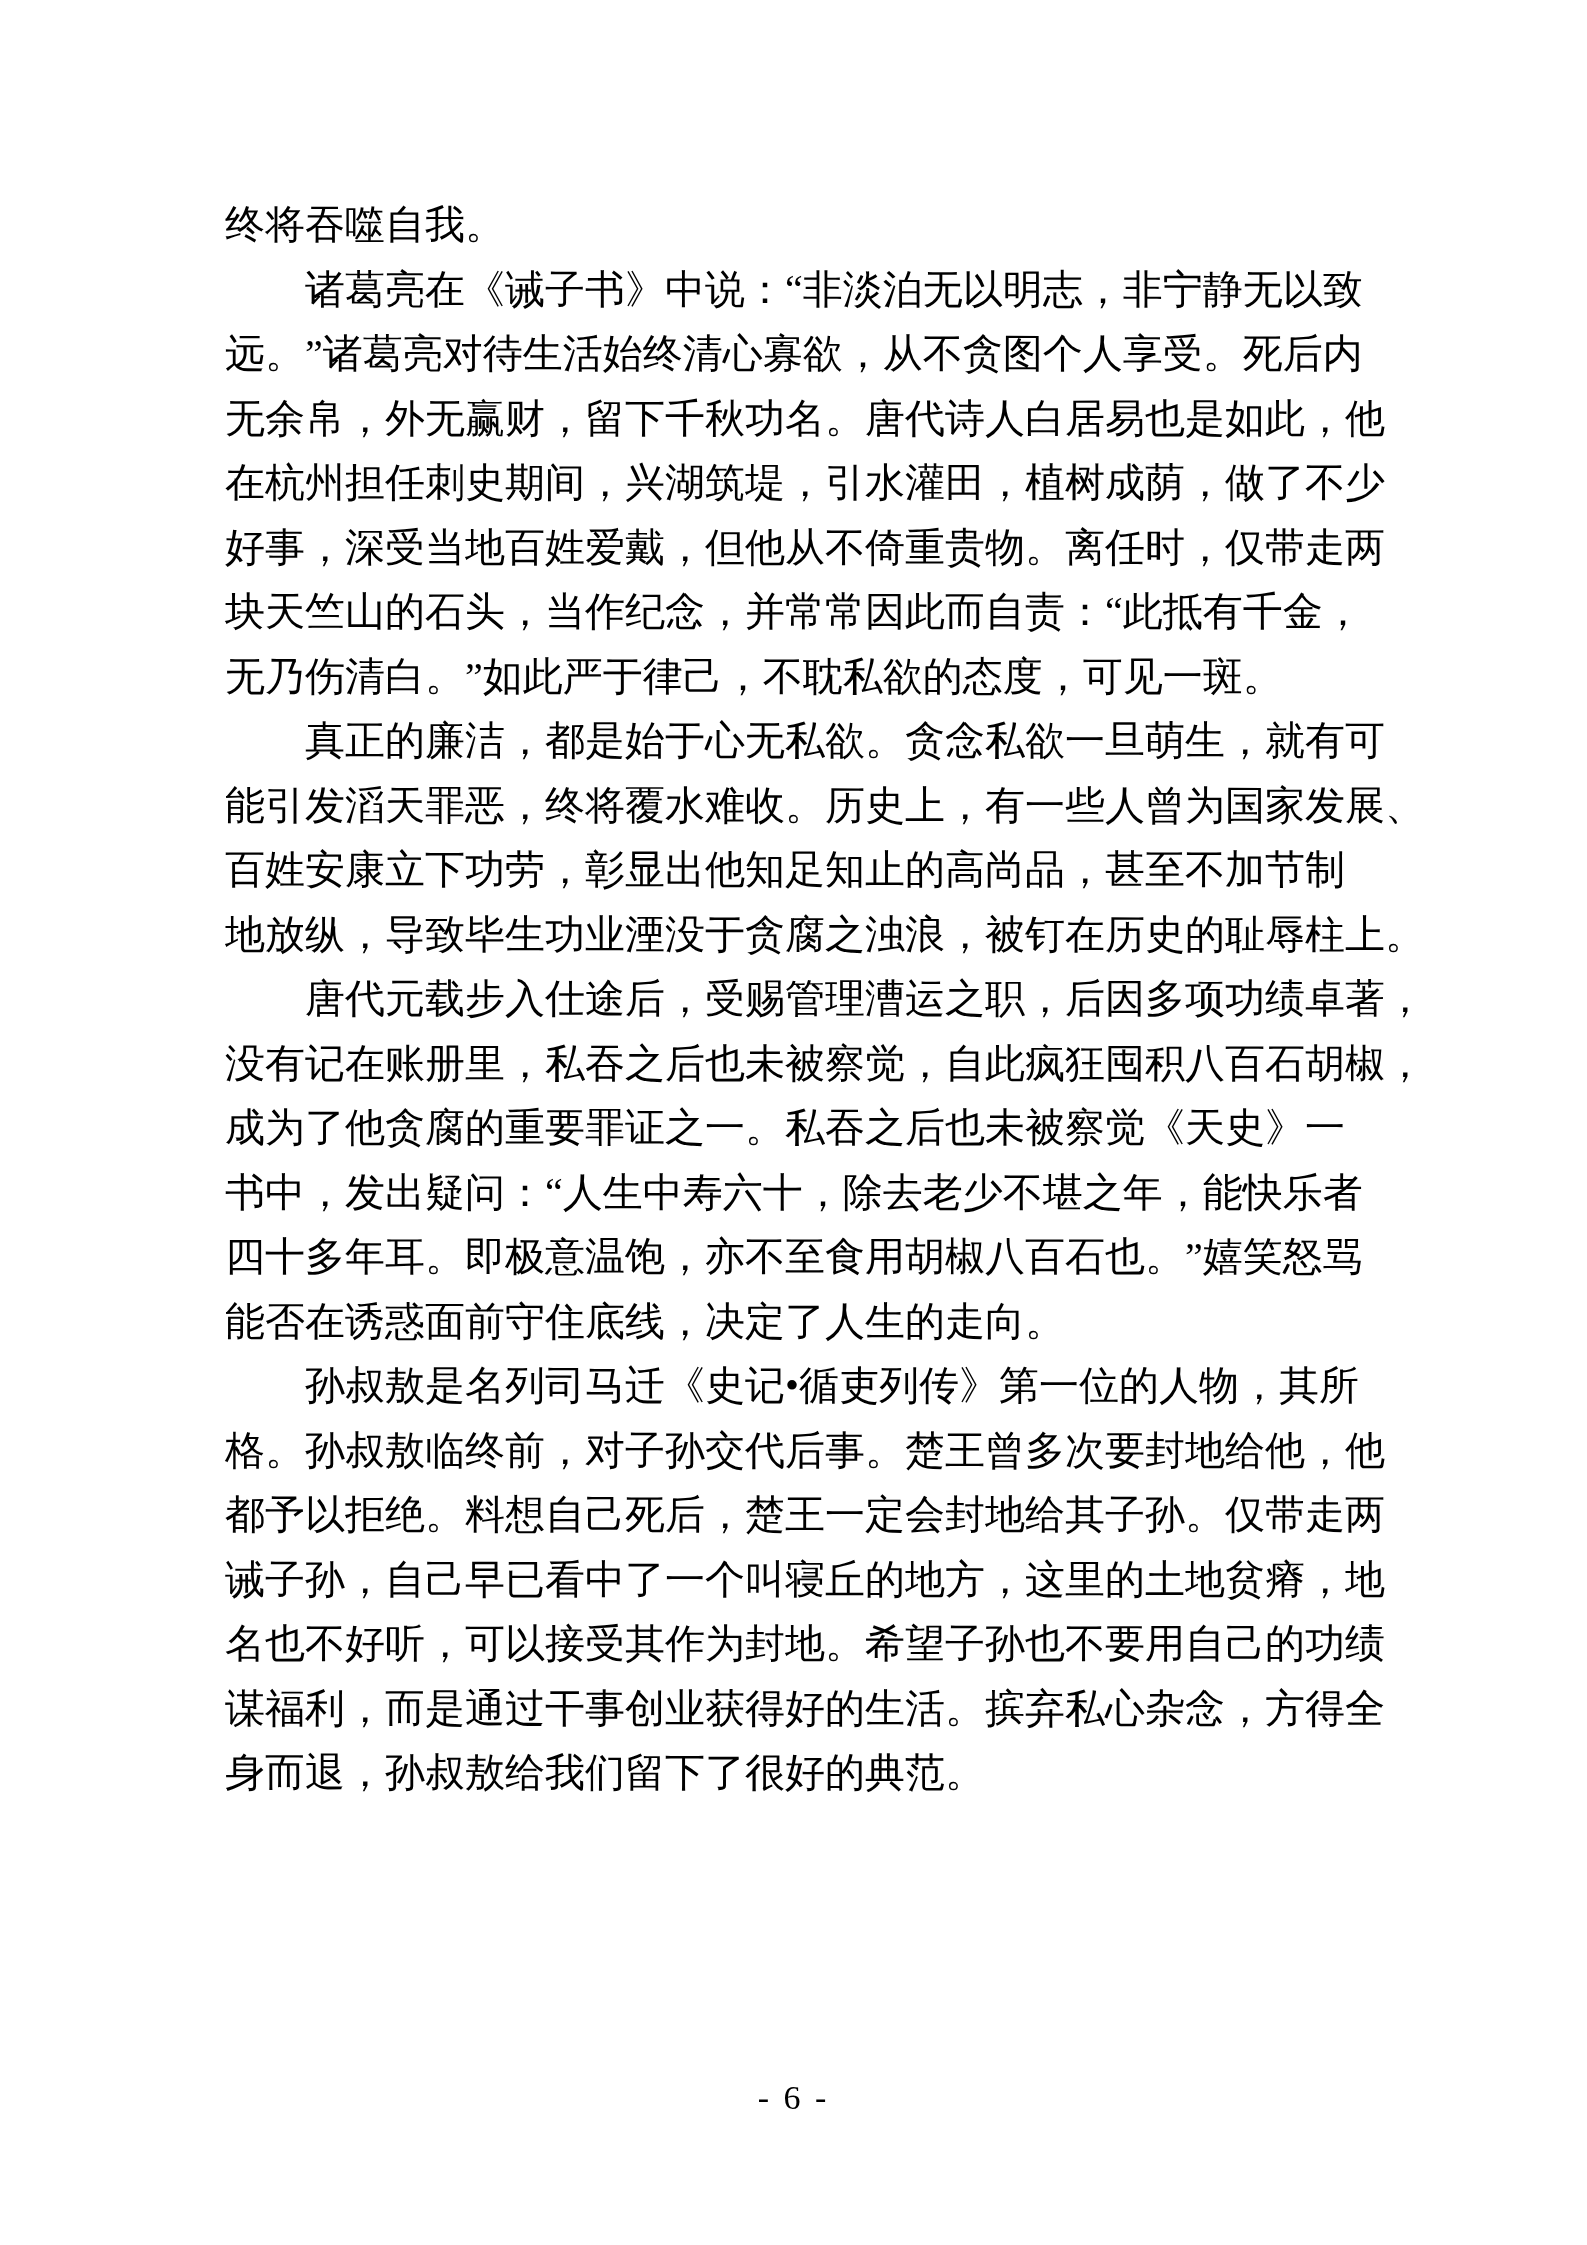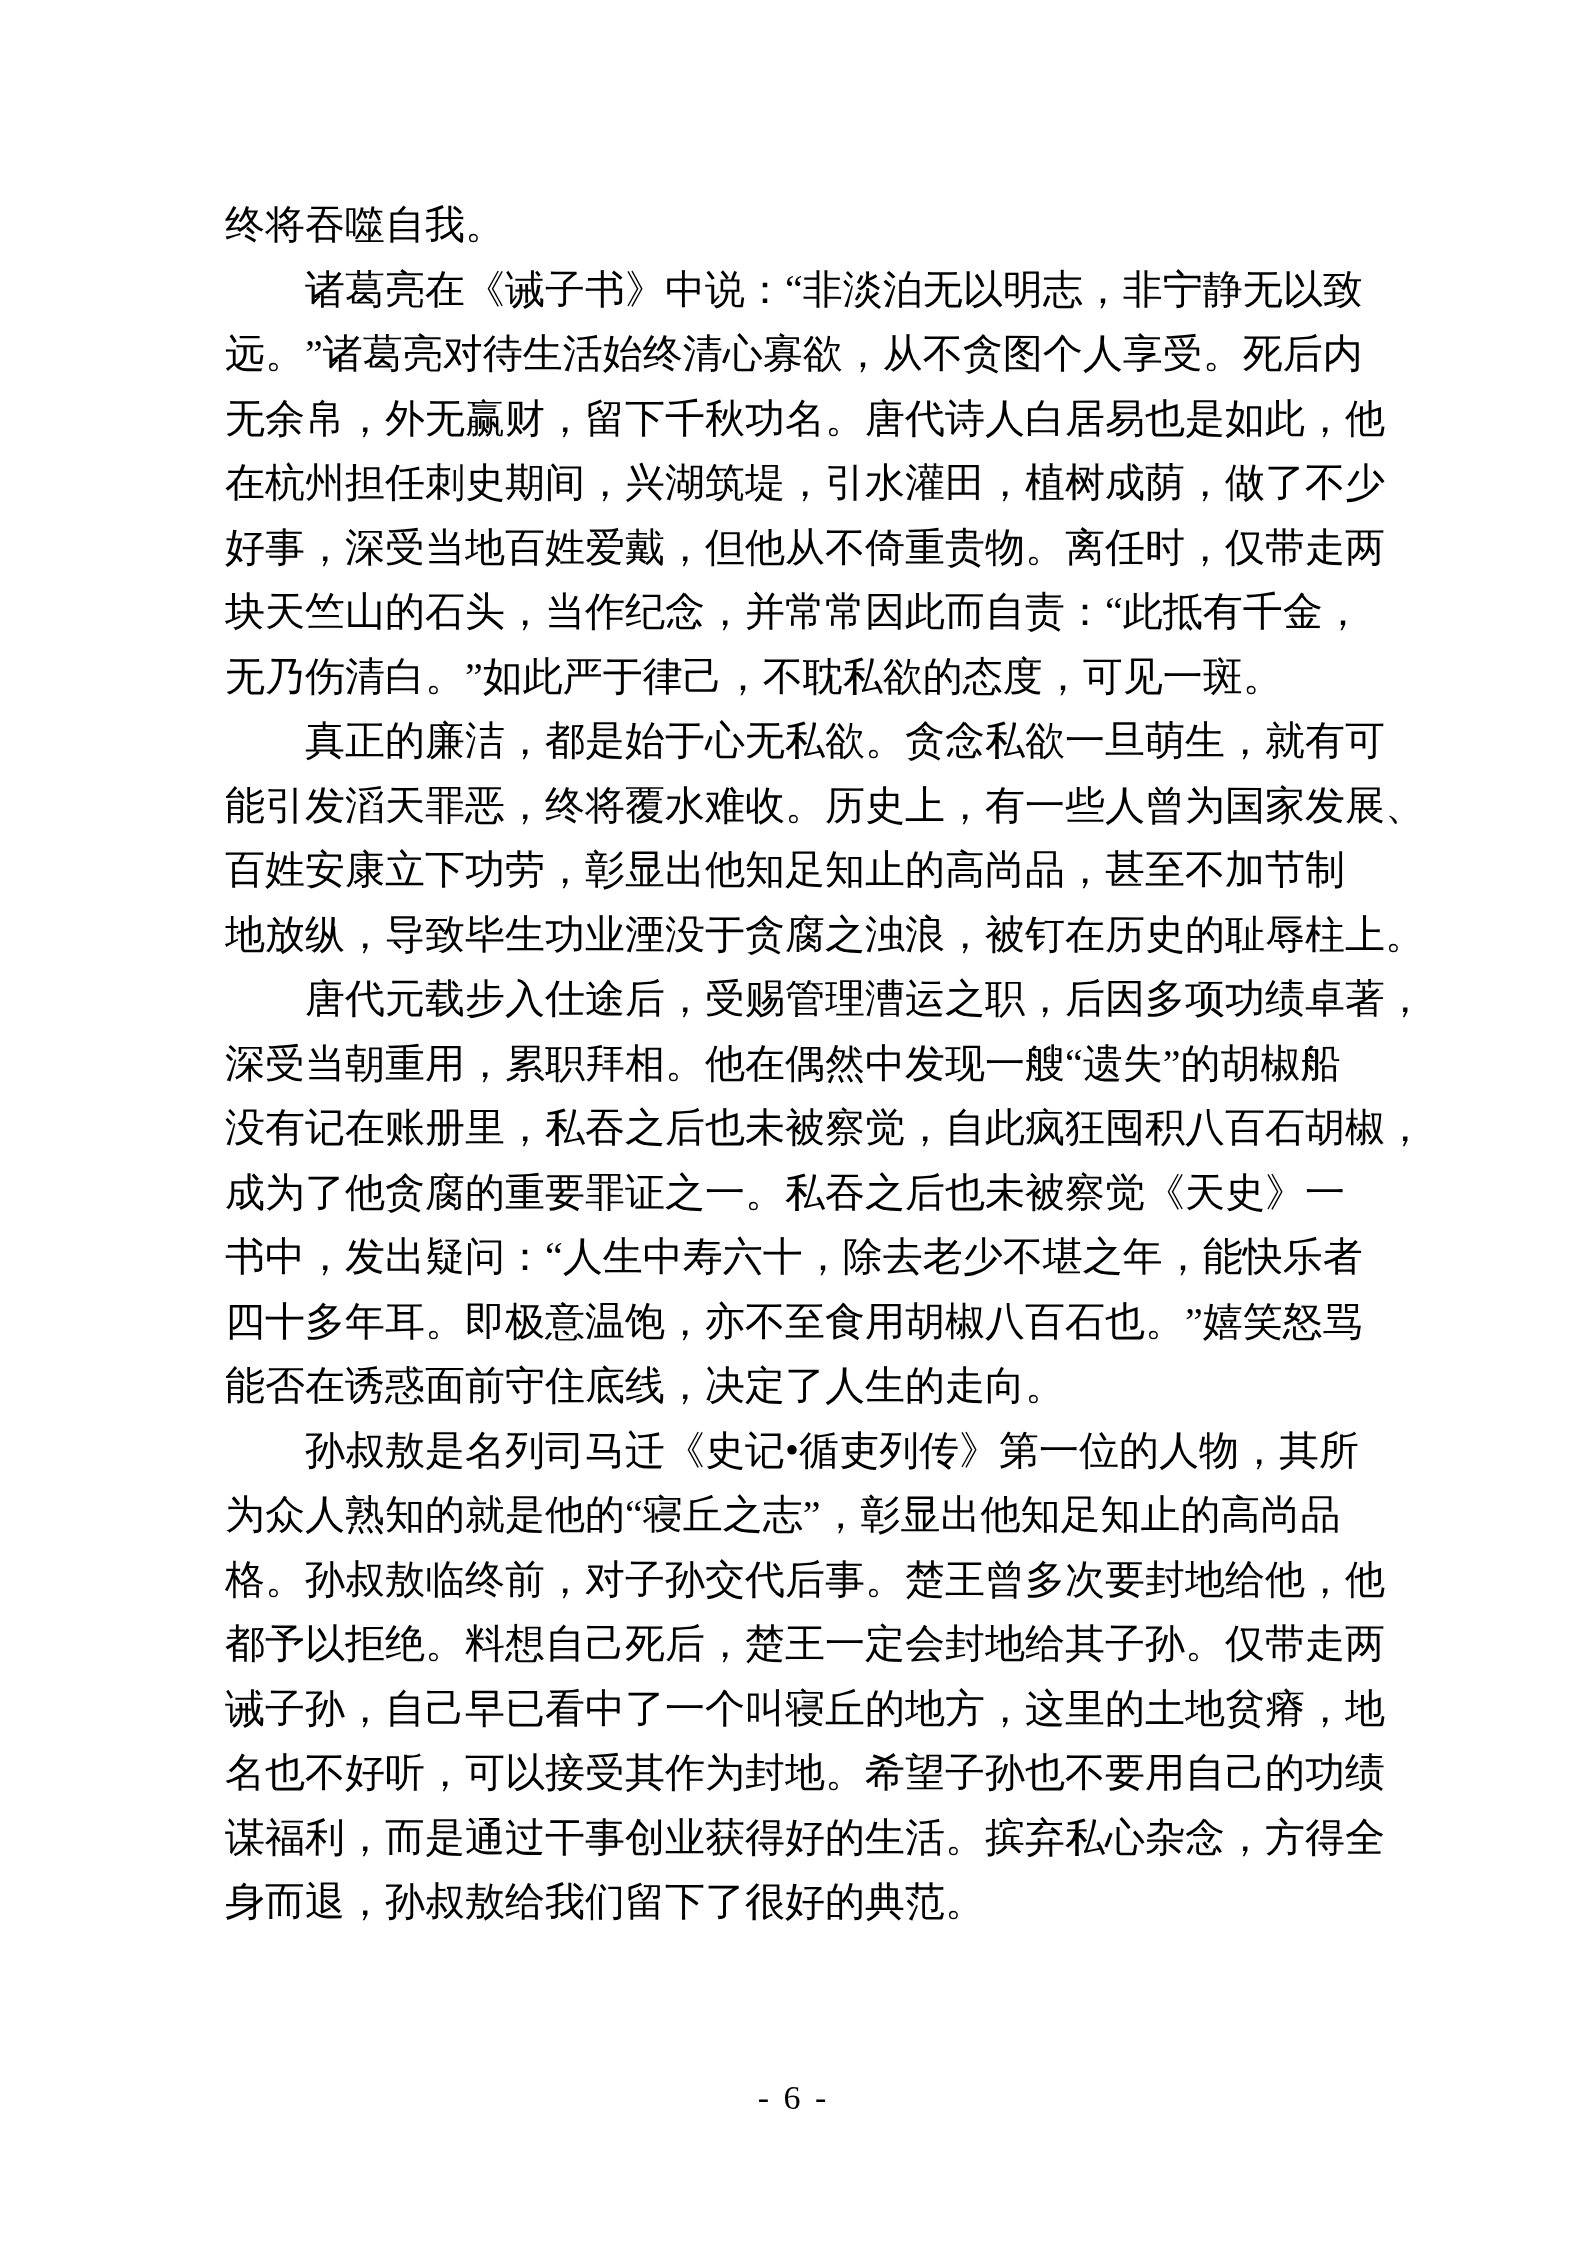--- a/index.html
+++ b/index.html
@@ -56,28 +56,26 @@
       <div class="text-line">无余帛，外无赢财，留下千秋功名。唐代诗人白居易也是如此，他</div>
       <div class="text-line">在杭州担任刺史期间，兴湖筑堤，引水灌田，植树成荫，做了不少</div>
       <div class="text-line">好事，深受当地百姓爱戴，但他从不倚重贵物。离任时，仅带走两</div>
       <div class="text-line">块天竺山的石头，当作纪念，并常常因此而自责：“此抵有千金，</div>
       <div class="text-line">无乃伤清白。”如此严于律己，不耽私欲的态度，可见一斑。</div>
       <div class="text-line indent">真正的廉洁，都是始于心无私欲。贪念私欲一旦萌生，就有可</div>
       <div class="text-line">能引发滔天罪恶，终将覆水难收。历史上，有一些人曾为国家发展、</div>
       <div class="text-line">百姓安康立下功劳，彰显出他知足知止的高尚品，甚至不加节制</div>
       <div class="text-line">地放纵，导致毕生功业湮没于贪腐之浊浪，被钉在历史的耻辱柱上。</div>
       <div class="text-line indent">唐代元载步入仕途后，受赐管理漕运之职，后因多项功绩卓著，</div>
-      <div class="text-line">深受当朝重用，累职拜相。他在偶然中发现一艘“遗失”的胡椒船</div>
       <div class="text-line">没有记在账册里，私吞之后也未被察觉，自此疯狂囤积八百石胡椒，</div>
       <div class="text-line">成为了他贪腐的重要罪证之一。私吞之后也未被察觉《天史》一</div>
       <div class="text-line">书中，发出疑问：“人生中寿六十，除去老少不堪之年，能快乐者</div>
       <div class="text-line">四十多年耳。即极意温饱，亦不至食用胡椒八百石也。”嬉笑怒骂</div>
       <div class="text-line">能否在诱惑面前守住底线，决定了人生的走向。</div>
       <div class="text-line indent">孙叔敖是名列司马迁《史记•循吏列传》第一位的人物，其所</div>
-      <div class="text-line">为众人熟知的就是他的“寝丘之志”，彰显出他知足知止的高尚品</div>
       <div class="text-line">格。孙叔敖临终前，对子孙交代后事。楚王曾多次要封地给他，他</div>
       <div class="text-line">都予以拒绝。料想自己死后，楚王一定会封地给其子孙。仅带走两</div>
       <div class="text-line">诫子孙，自己早已看中了一个叫寝丘的地方，这里的土地贫瘠，地</div>
       <div class="text-line">名也不好听，可以接受其作为封地。希望子孙也不要用自己的功绩</div>
       <div class="text-line">谋福利，而是通过干事创业获得好的生活。摈弃私心杂念，方得全</div>
       <div class="text-line">身而退，孙叔敖给我们留下了很好的典范。</div>
     </div>
   <div class="page-footer">- 6 -</div>
 </div>
 

